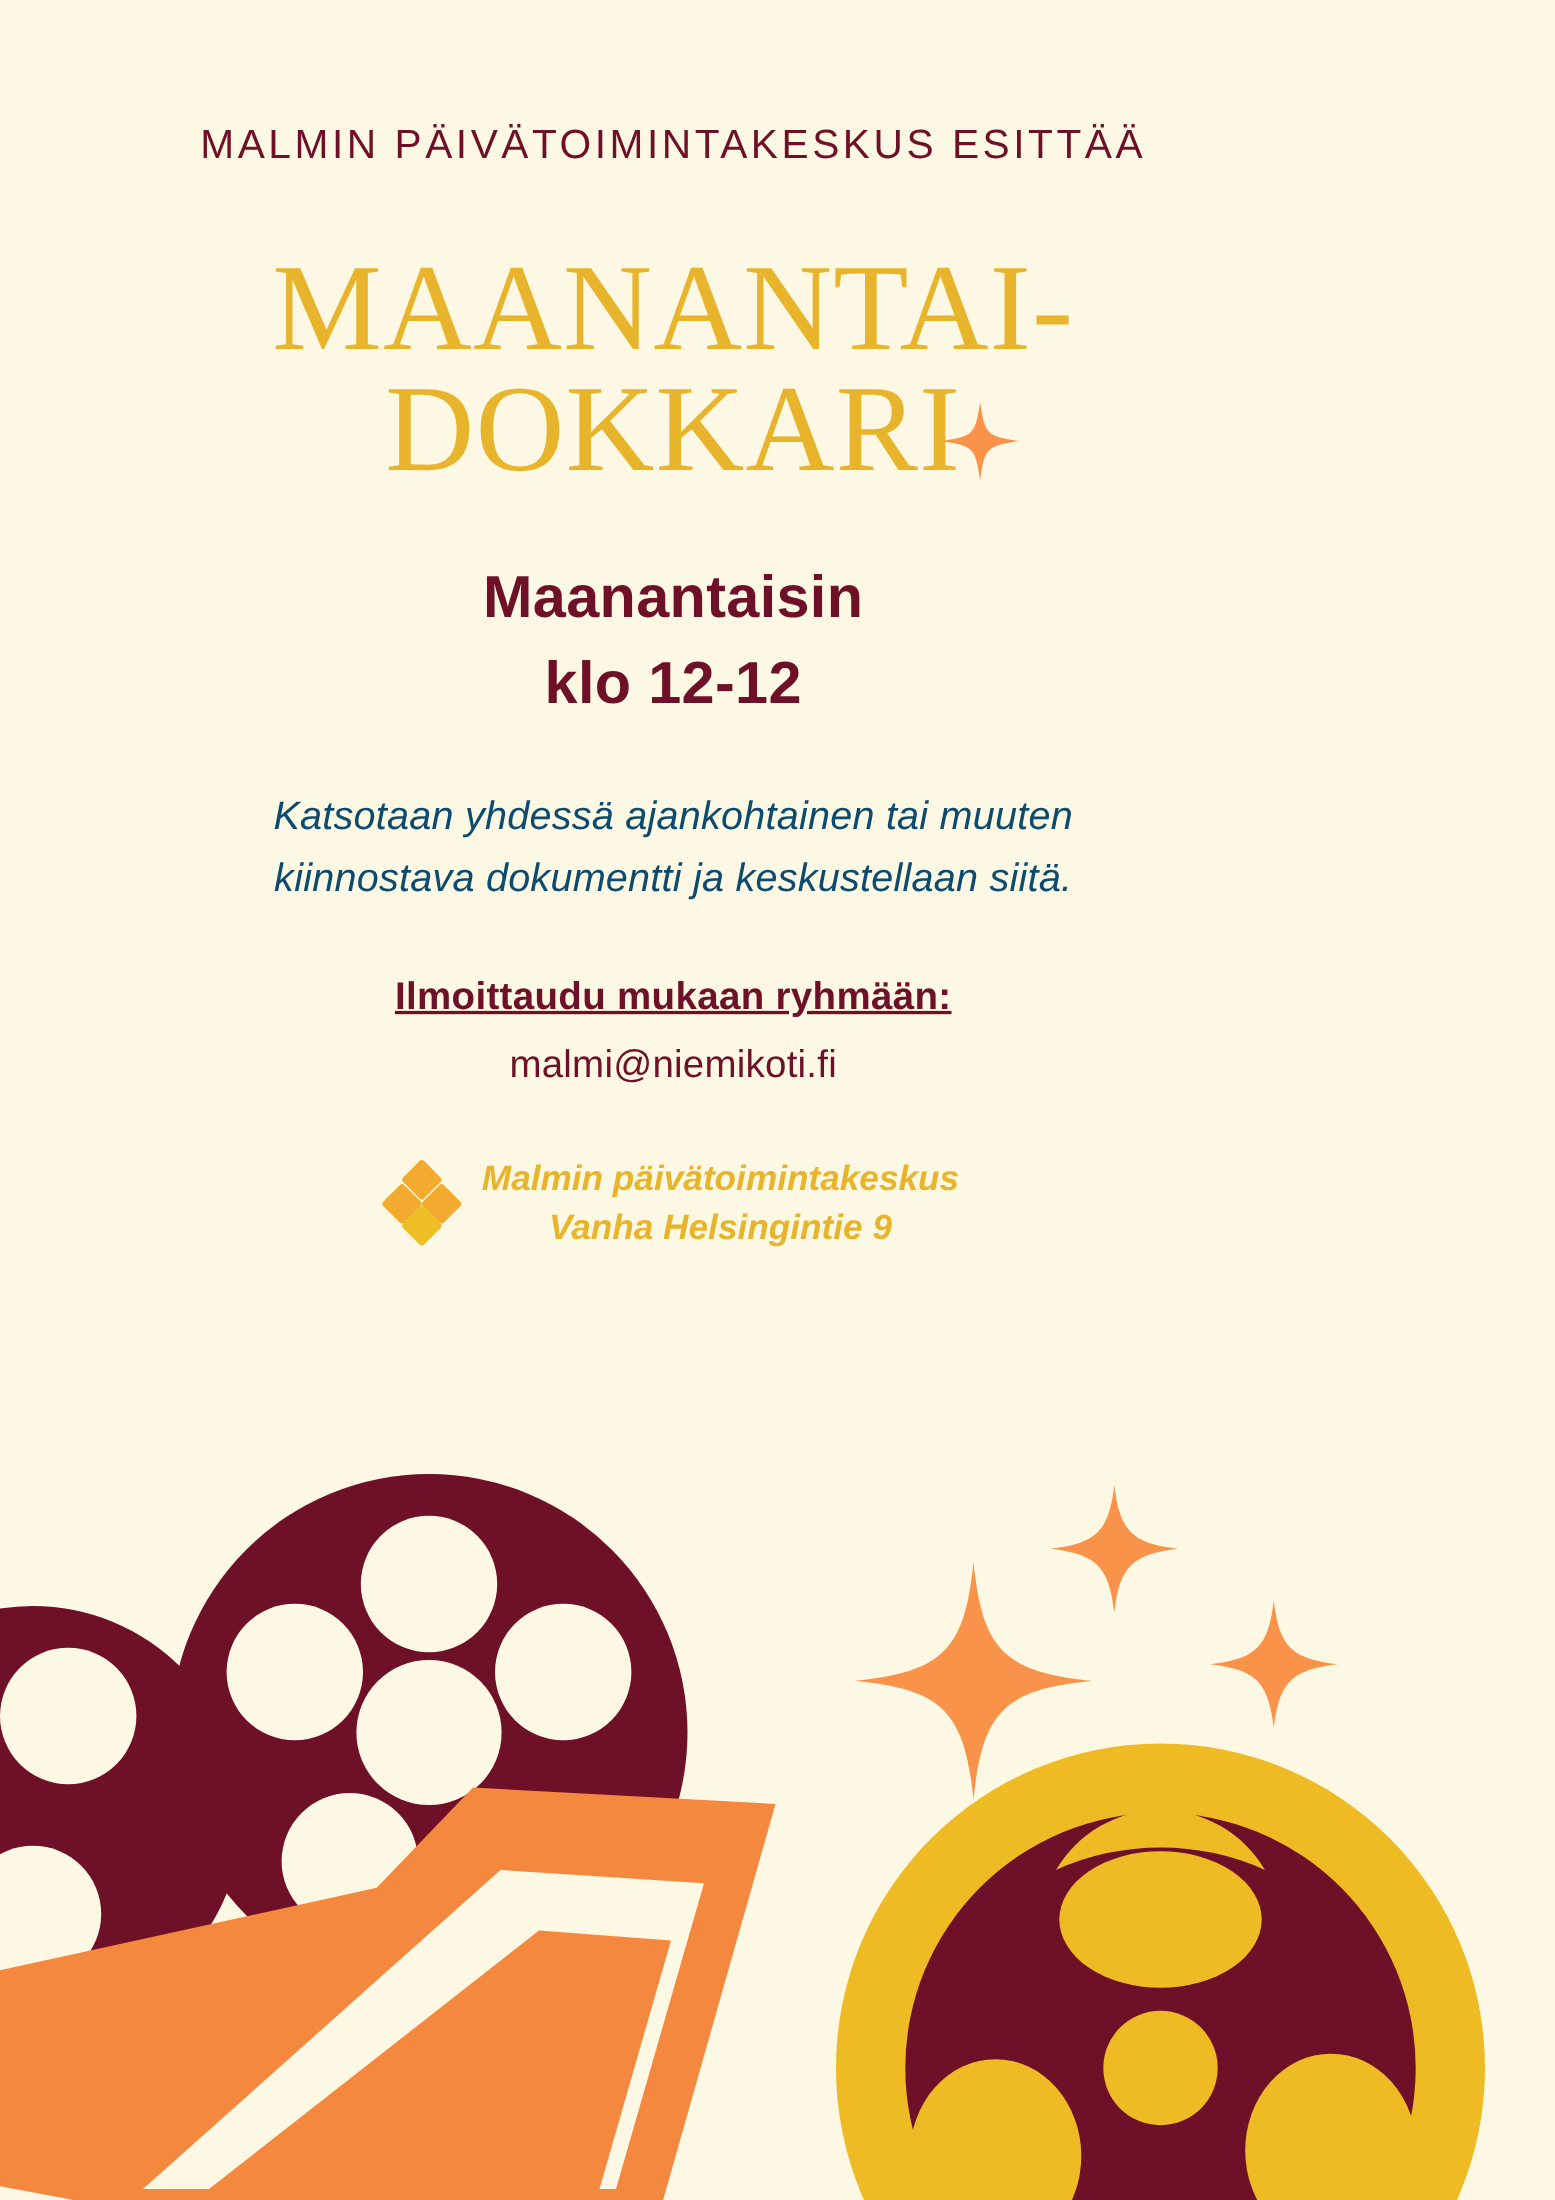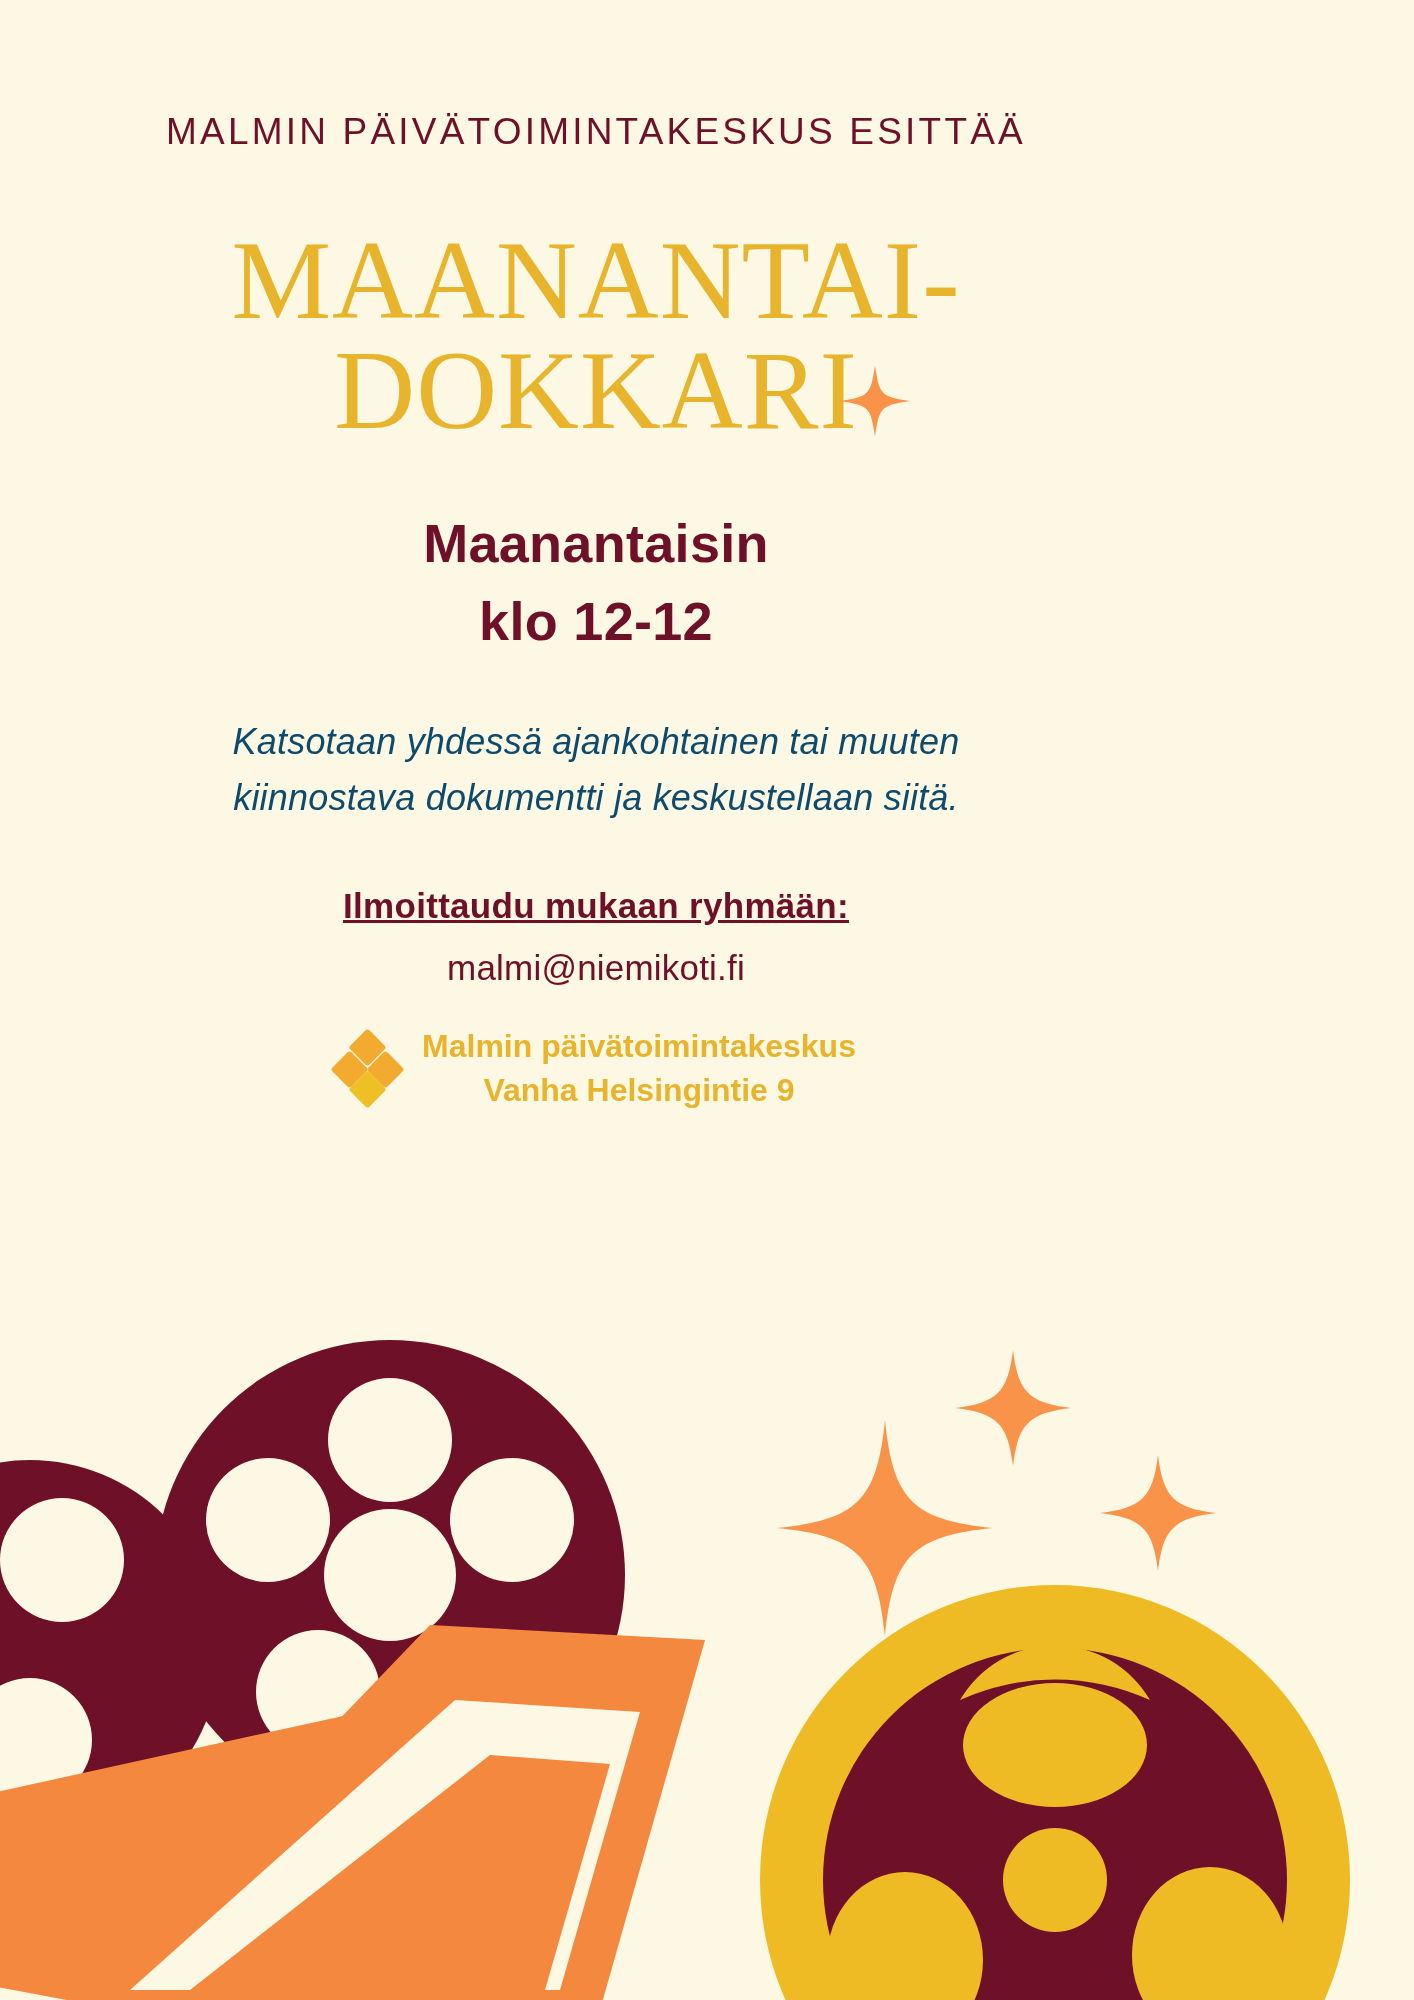--- a/index.html
+++ b/index.html
@@ -20,21 +20,21 @@
     inset: 0;
     width: 1414px;
     height: 2000px;
     background: #fdf8e3;
     overflow: hidden;
   }
 
   
   .content {
     position: absolute;
-    left: 0;
+    left: 16px;
     top: 0;
     width: 1192px;
     text-align: center;
     z-index: 5;
   }
 
   .eyebrow {
     margin-top: 110px;
     font-family: "Liberation Sans", sans-serif;
     font-size: 37px;
@@ -101,25 +101,26 @@
     margin-top: 14px;
     font-family: "Liberation Sans", sans-serif;
     font-size: 35px;
     line-height: 1.6;
     color: #6e1028;
     letter-spacing: 0.2px;
   }
 
   
   .venue {
-    margin-top: 28px;
+    margin-top: 53px;
     display: flex;
     align-items: center;
     justify-content: center;
     gap: 22px;
+    font-style: italic;
   }
   .venue-mark {
     width: 64px;
     height: 64px;
     position: relative;
     flex: none;
   }
   .venue-mark i {
     position: absolute;
     width: 27px;

